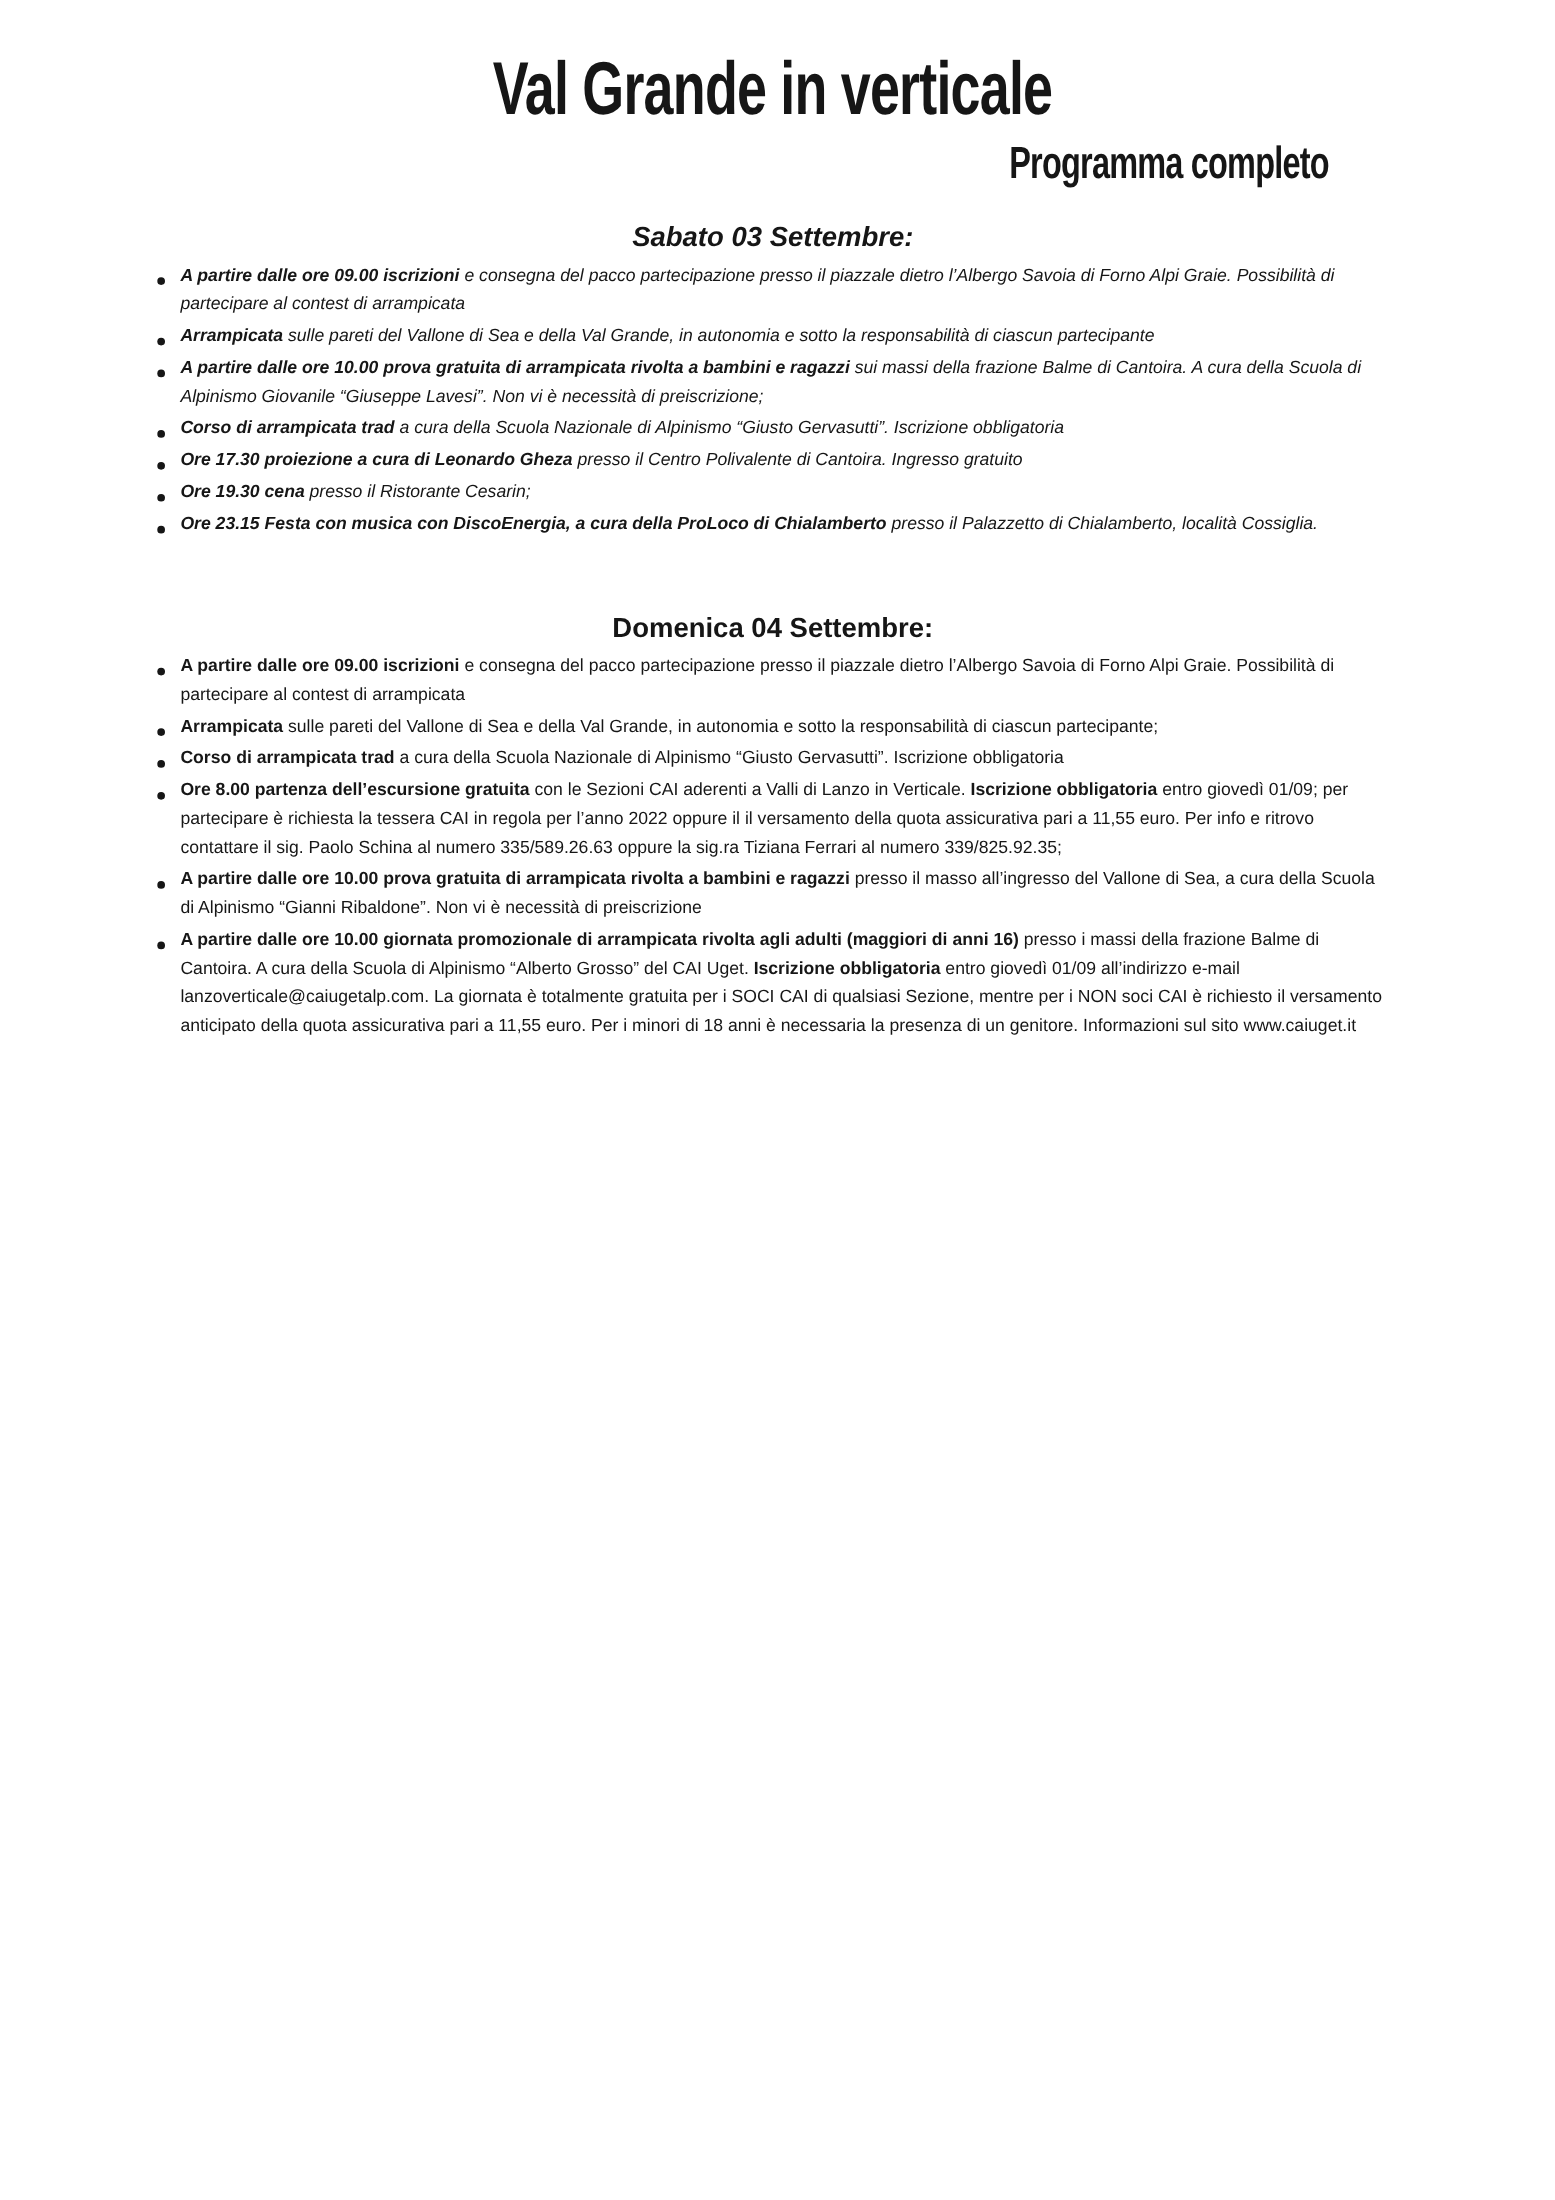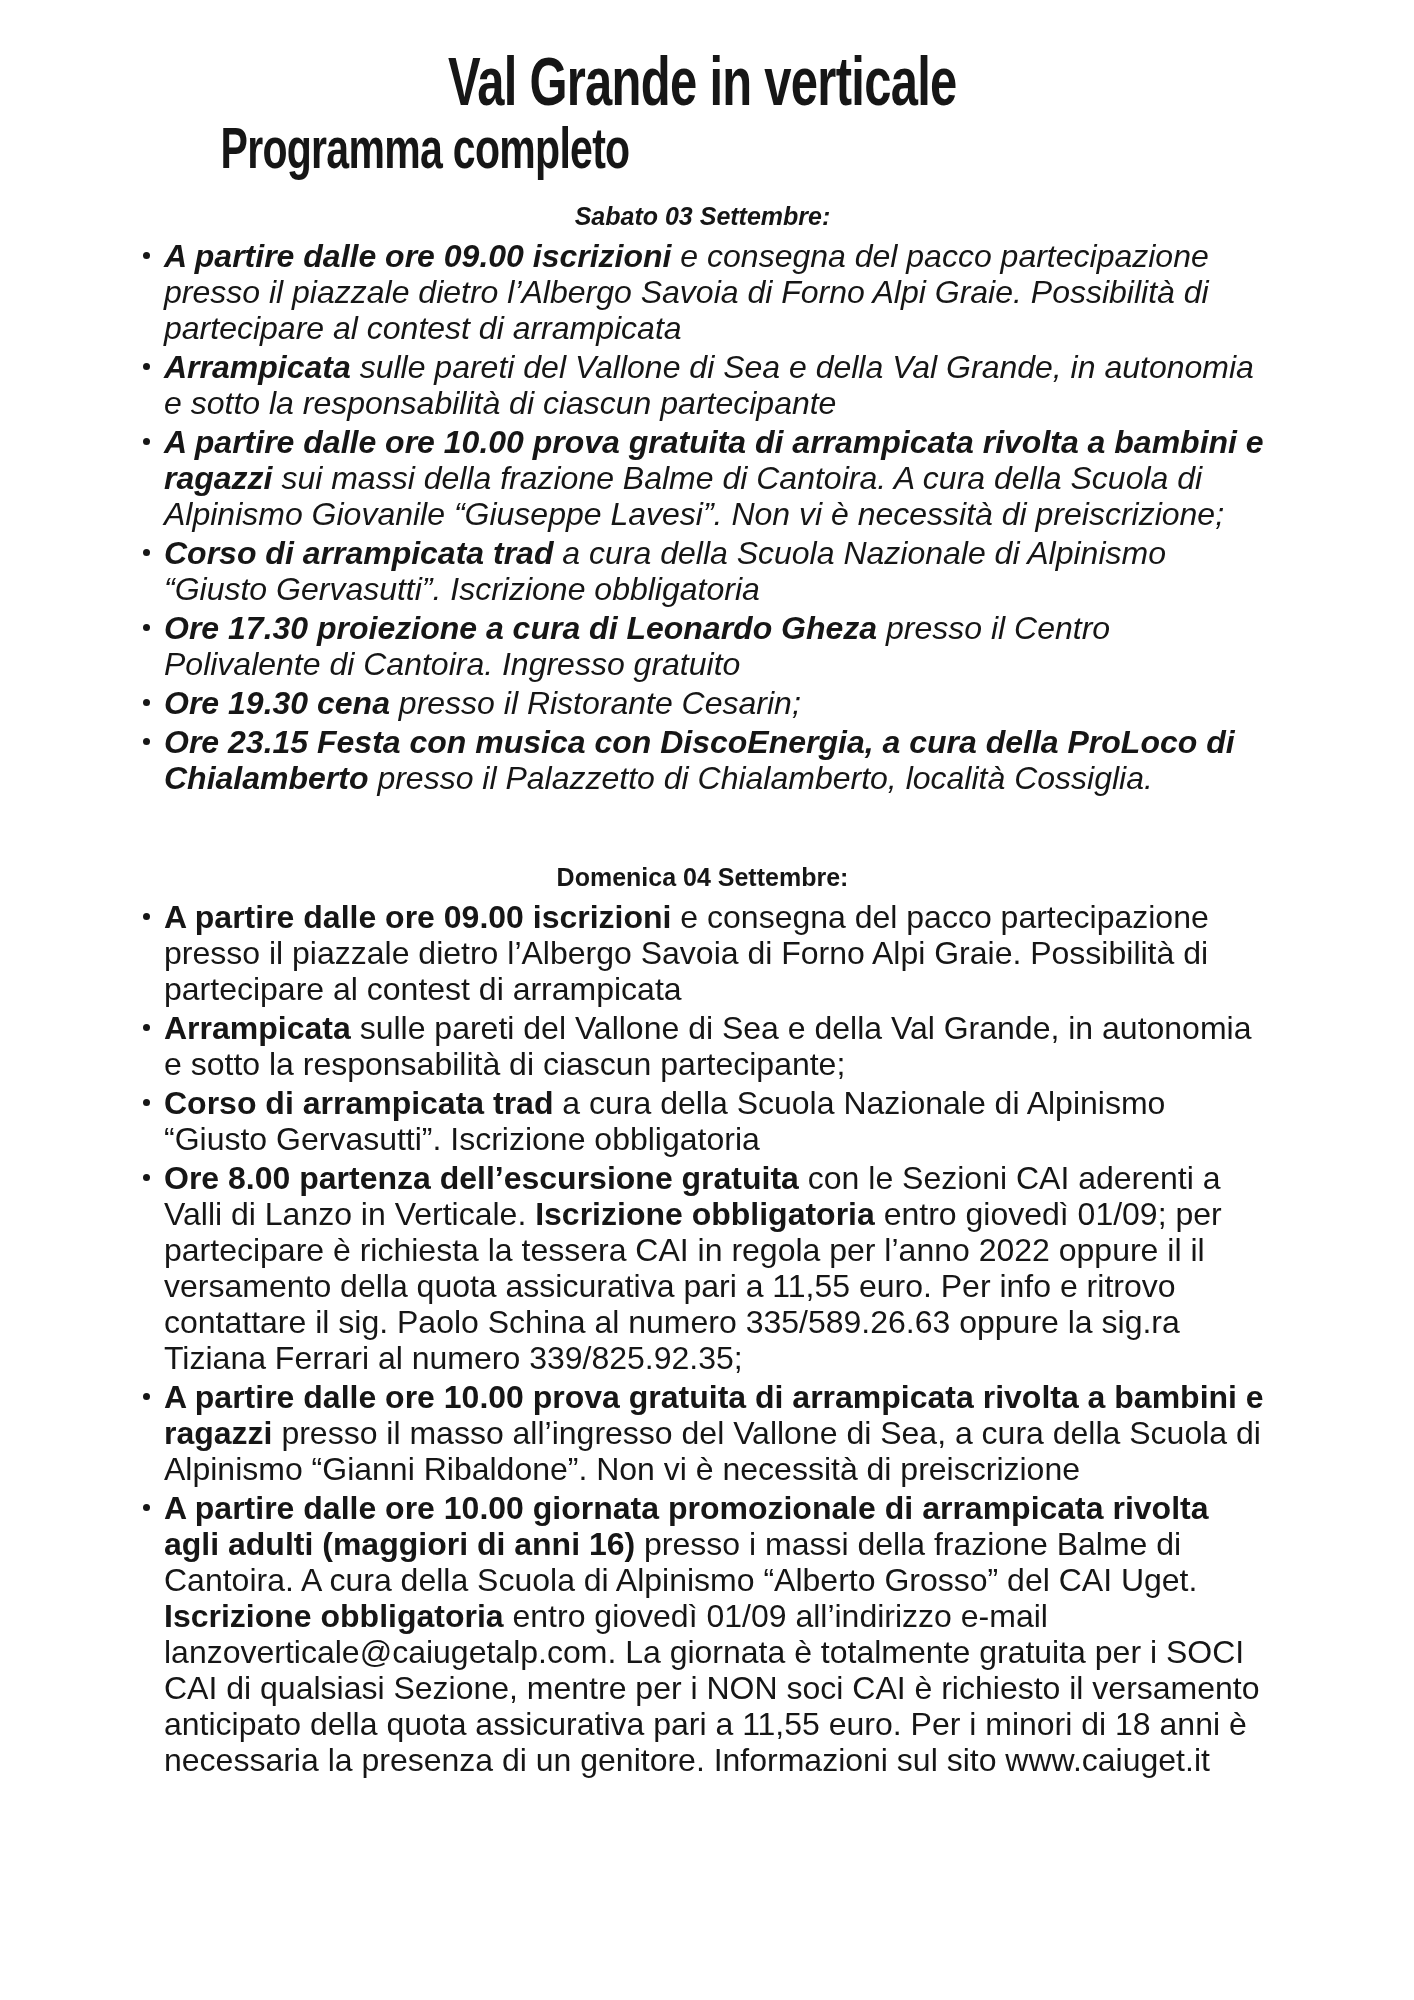--- a/index.html
+++ b/index.html
@@ -23,22 +23,22 @@
   h1.doc-title {
     margin: 0;
     text-align: center;
     font-size: 68px;
     line-height: 62px;
     font-weight: bold;
     white-space: nowrap;
   }
   h2.doc-subtitle {
     margin: 14px 0 0 0;
-    text-align: left;
-    font-size: 57px;
+    text-align: right;
+    font-size: 41px;
     line-height: 44px;
     font-weight: bold;
     white-space: nowrap;
   }
   .cond {
     display: inline-block;
     transform: scaleX(0.72);
     transform-origin: 50% 50%;
     font-stretch: condensed;
     letter-spacing: -1px;
@@ -51,22 +51,22 @@
     text-align: center;
     font-size: 25px;
     line-height: 33px;
     font-weight: bold;
     font-stretch: condensed;
   }
   ul.event-list {
     margin: 0;
     padding: 0 0 0 23px;
     list-style: none;
-    font-size: 32px;
-    line-height: 36px;
+    font-size: 16px;
+    line-height: 26px;
     font-stretch: condensed;
   }
   ul.event-list li {
     position: relative;
     margin: 0 0 3px 0;
   }
   ul.event-list li::before {
     content: "";
     position: absolute;
     left: -21px;

